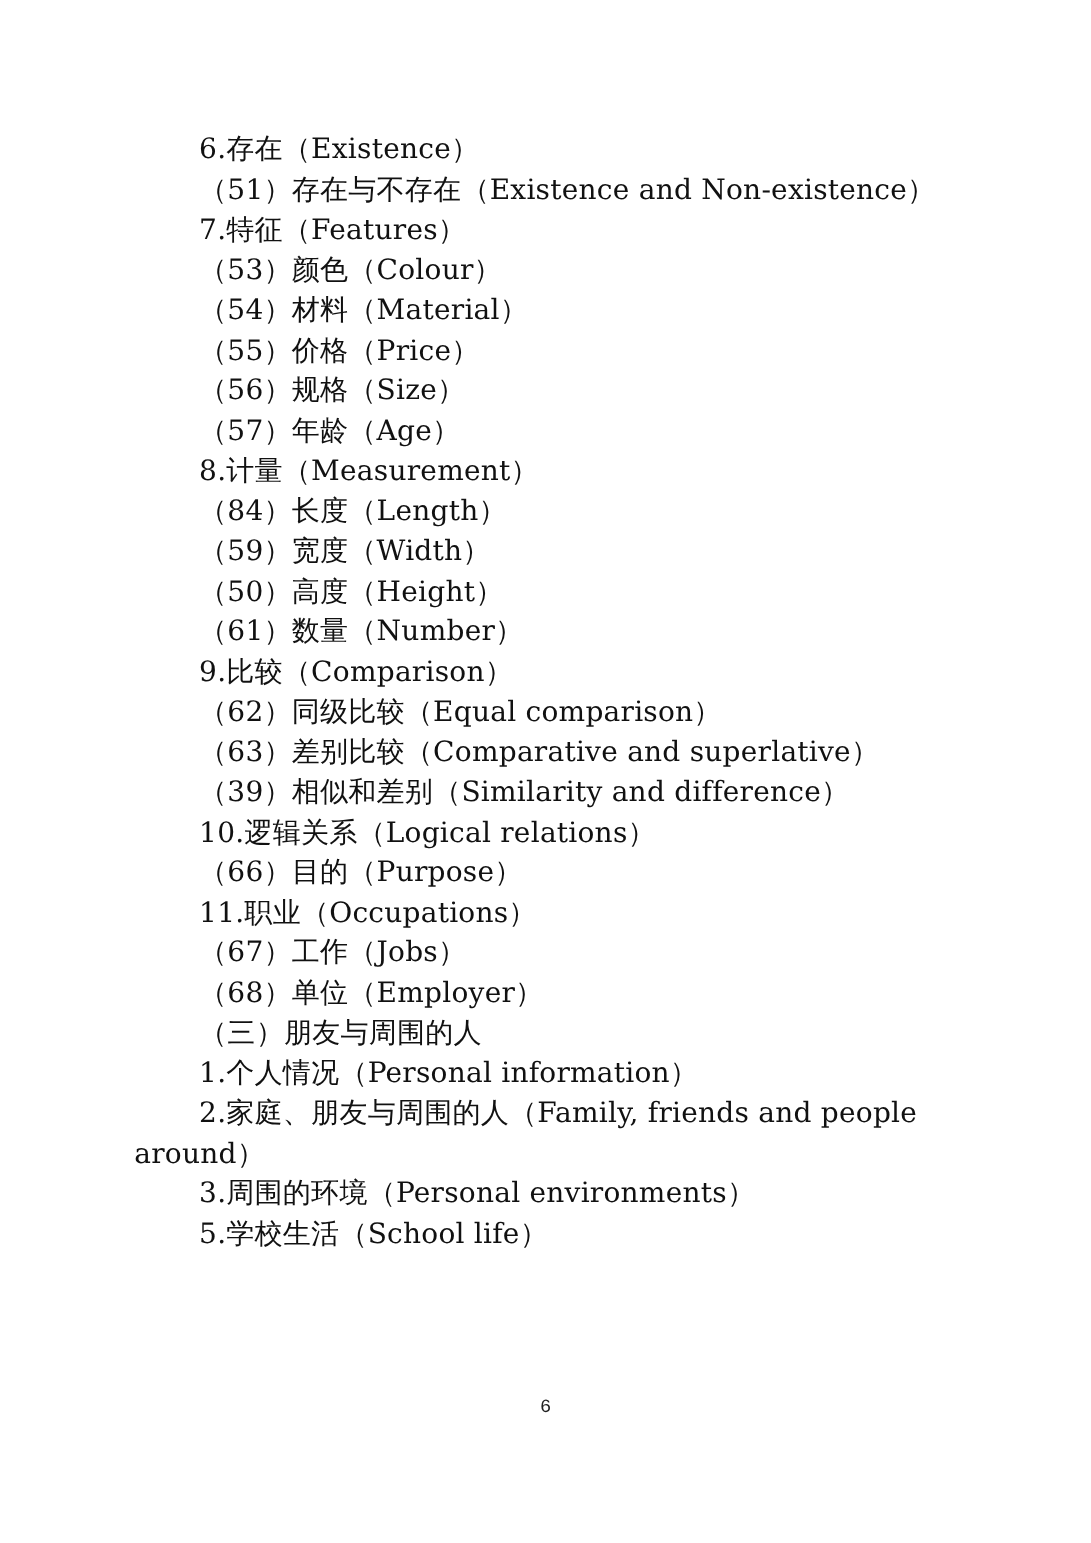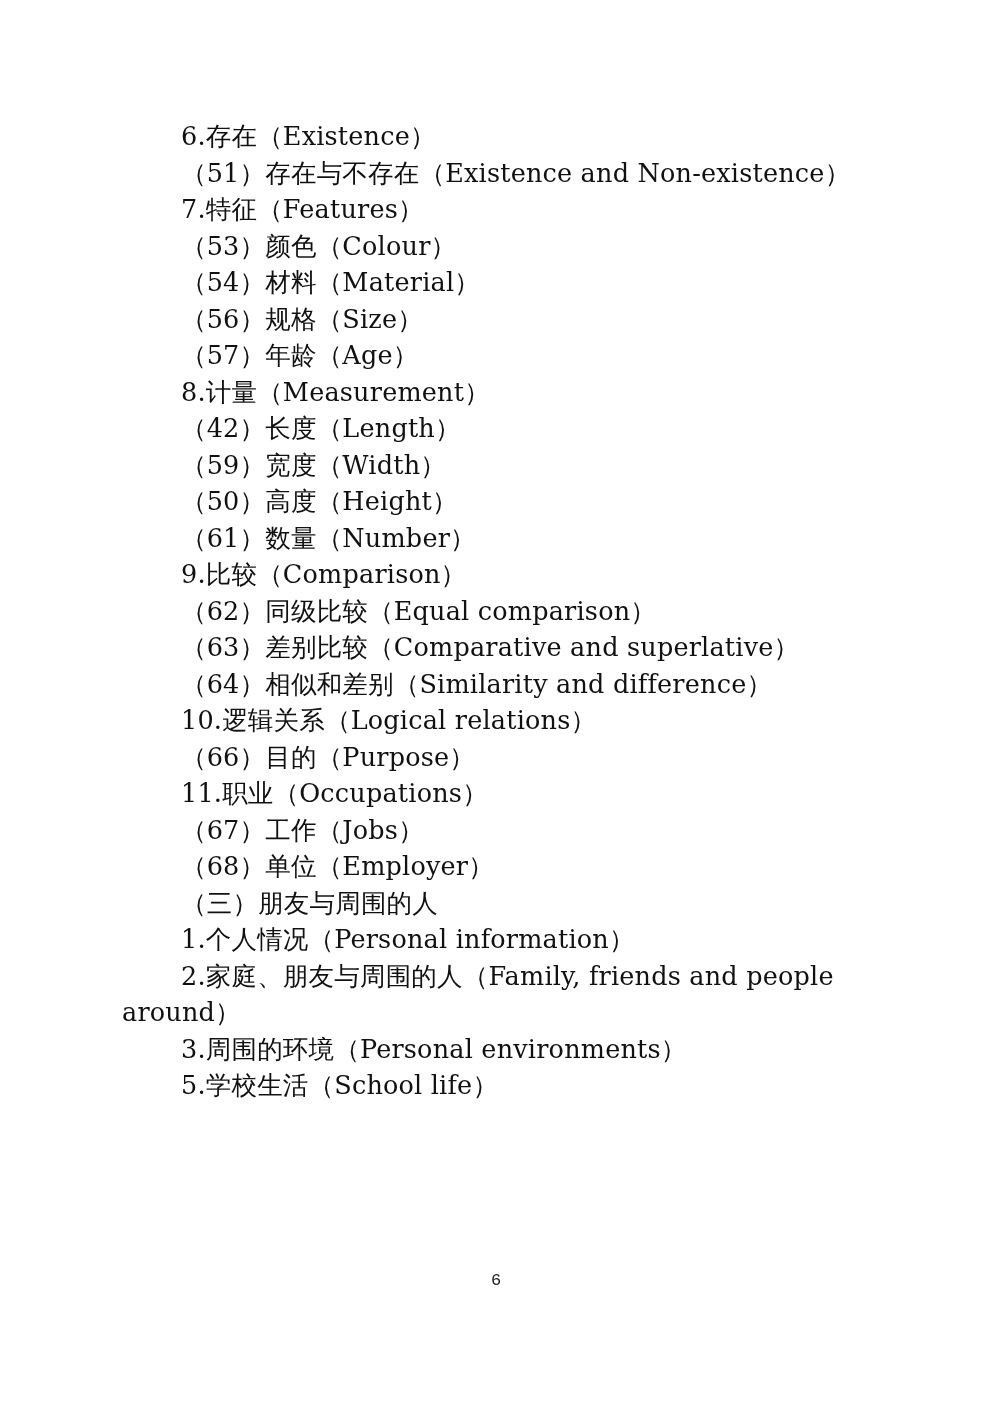--- a/index.html
+++ b/index.html
@@ -69,31 +69,32 @@
 <body>
 
 <div id="page">
 
   <div id="doc-body">
       <p class="line wraps cjk">6.存在（Existence）</p>
       <p class="line wraps cjk">（51）存在与不存在（Existence and Non-existence）</p>
       <p class="line wraps cjk">7.特征（Features）</p>
       <p class="line wraps cjk">（53）颜色（Colour）</p>
       <p class="line wraps cjk">（54）材料（Material）</p>
+      <p class="line wraps cjk">（55）价格（Price）</p>
       <p class="line wraps cjk">（56）规格（Size）</p>
       <p class="line wraps cjk">（57）年龄（Age）</p>
       <p class="line wraps cjk">8.计量（Measurement）</p>
-      <p class="line wraps cjk">（42）长度（Length）</p>
+      <p class="line wraps cjk">（84）长度（Length）</p>
       <p class="line wraps cjk">（59）宽度（Width）</p>
       <p class="line wraps cjk">（50）高度（Height）</p>
       <p class="line wraps cjk">（61）数量（Number）</p>
       <p class="line wraps cjk">9.比较（Comparison）</p>
       <p class="line wraps cjk">（62）同级比较（Equal comparison）</p>
       <p class="line wraps cjk">（63）差别比较（Comparative and superlative）</p>
-      <p class="line wraps cjk">（64）相似和差别（Similarity and difference）</p>
+      <p class="line wraps cjk">（39）相似和差别（Similarity and difference）</p>
       <p class="line wraps cjk">10.逻辑关系（Logical relations）</p>
       <p class="line wraps cjk">（66）目的（Purpose）</p>
       <p class="line wraps cjk">11.职业（Occupations）</p>
       <p class="line wraps cjk">（67）工作（Jobs）</p>
       <p class="line wraps cjk">（68）单位（Employer）</p>
       <p class="line wraps cjk">（三）朋友与周围的人</p>
       <p class="line wraps cjk">1.个人情况（Personal information）</p>
       <p class="line wraps cjk">2.家庭、朋友与周围的人（Family, friends and people around）</p>
       <p class="line wraps cjk">3.周围的环境（Personal environments）</p>
       <p class="line wraps cjk">5.学校生活（School life）</p>

